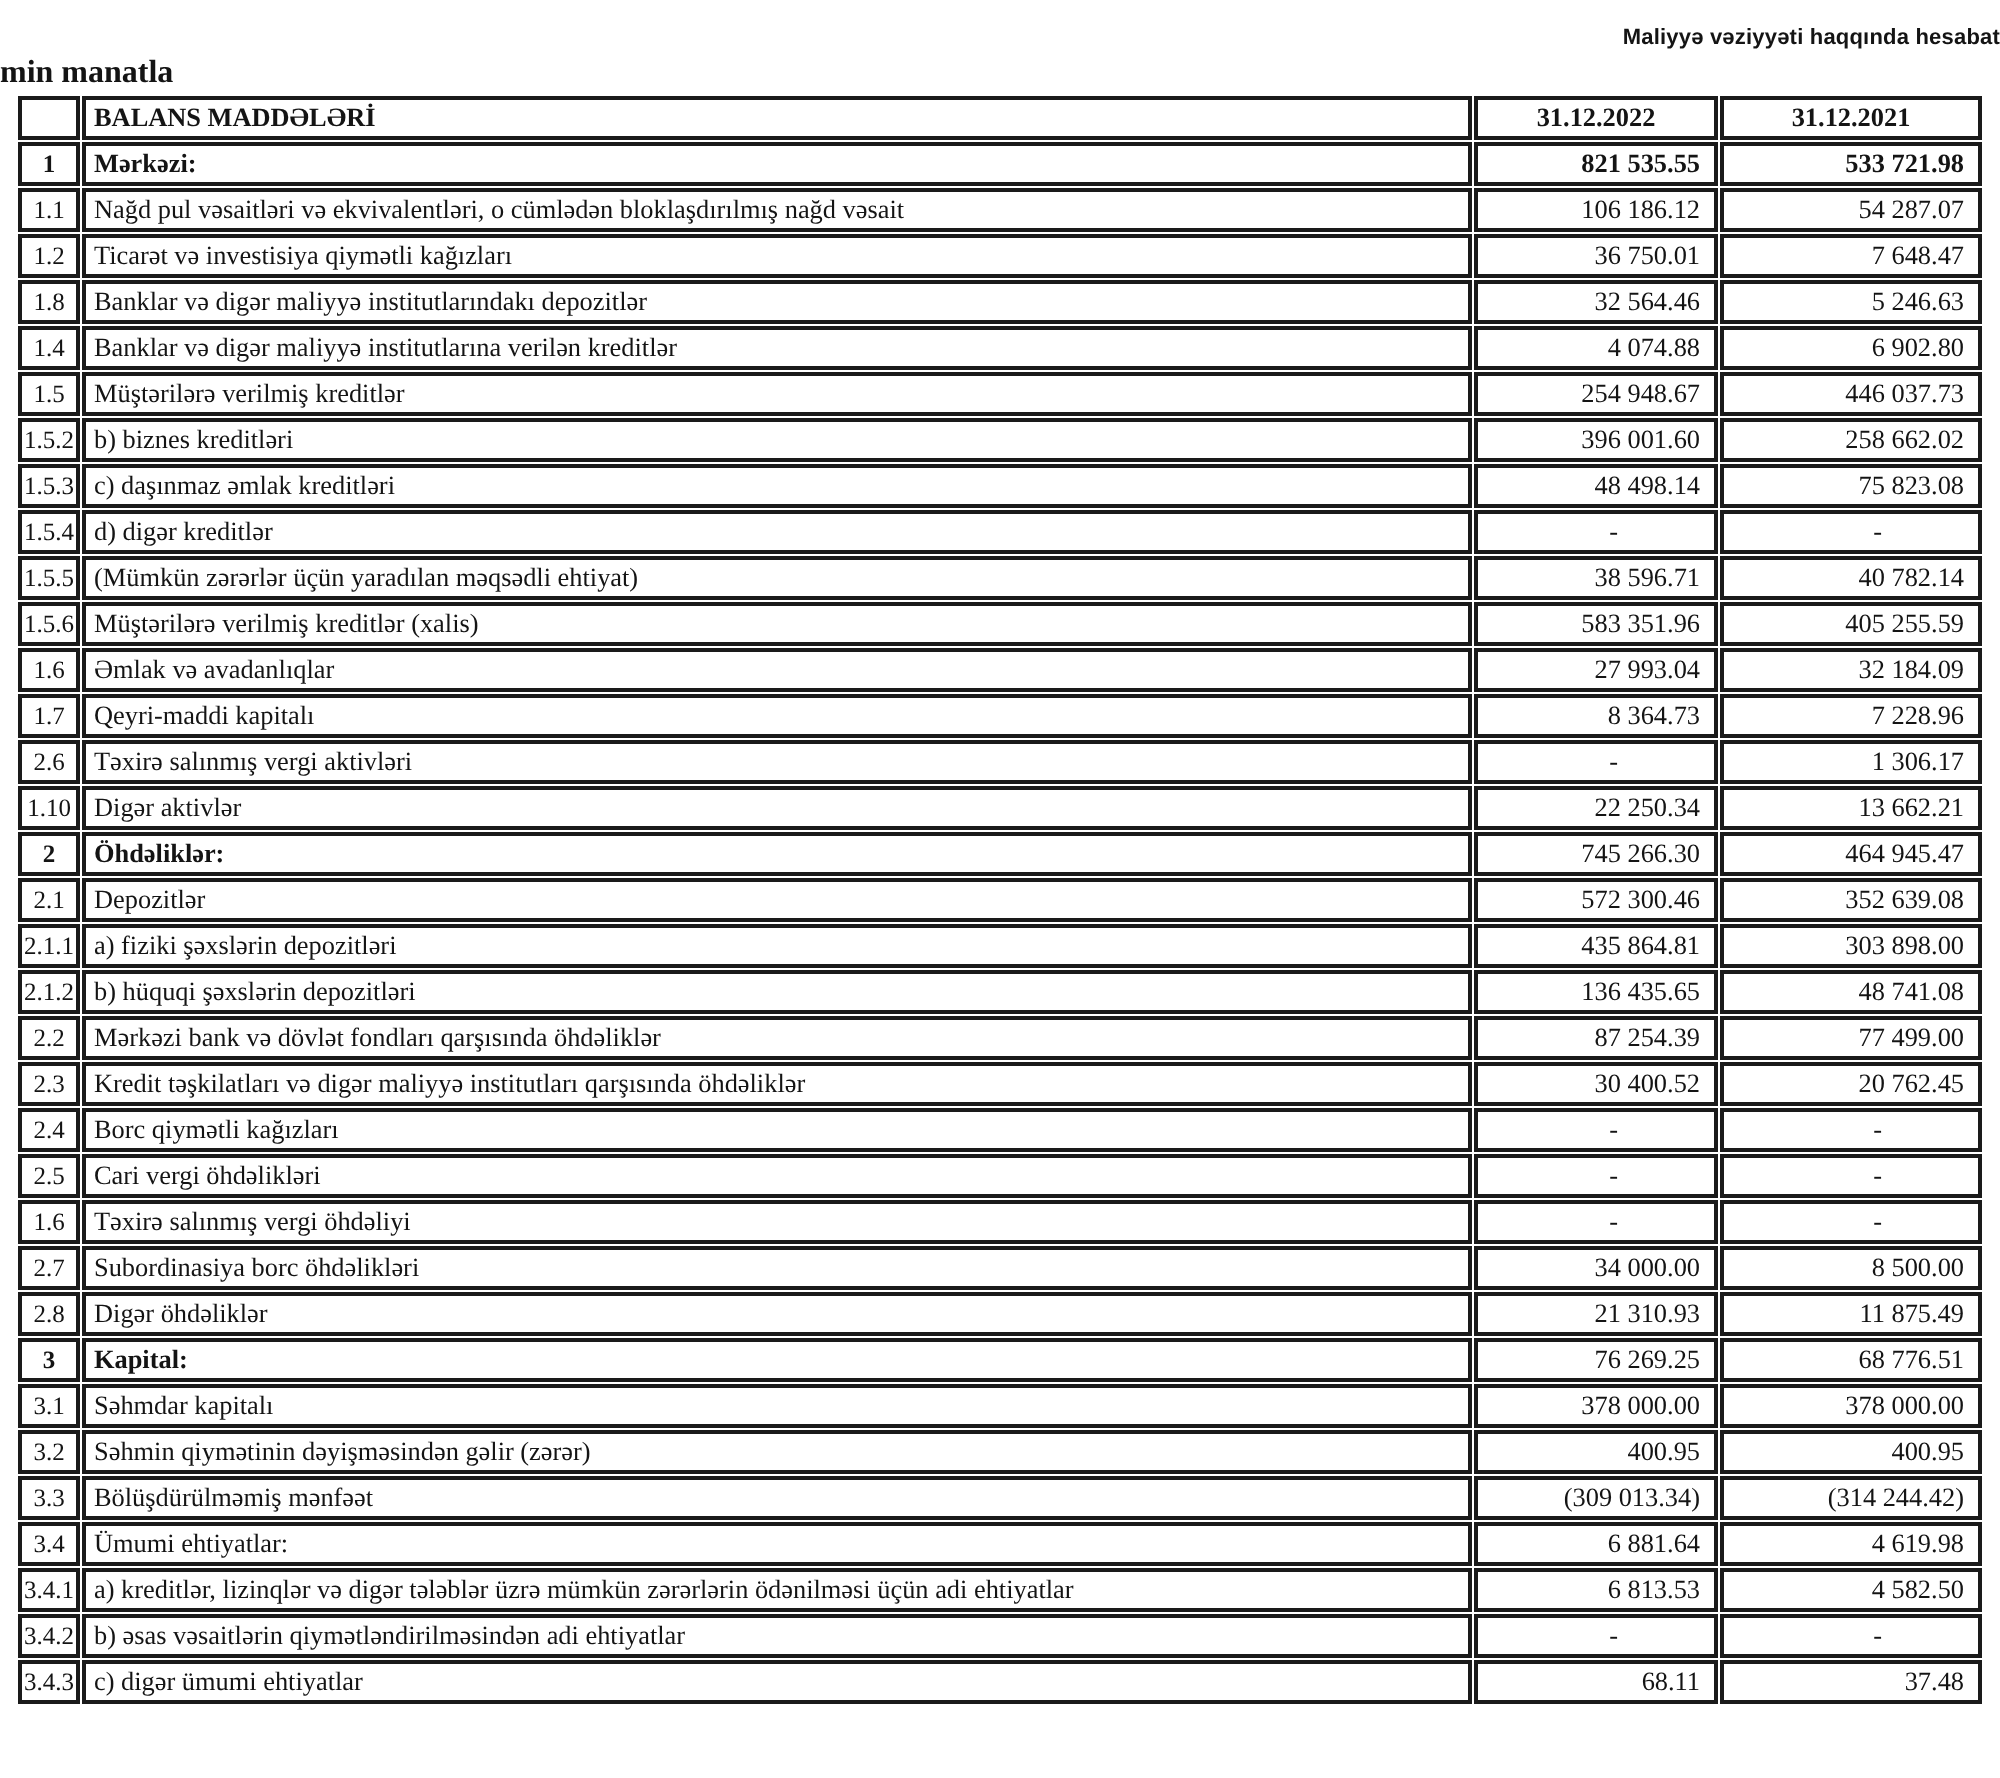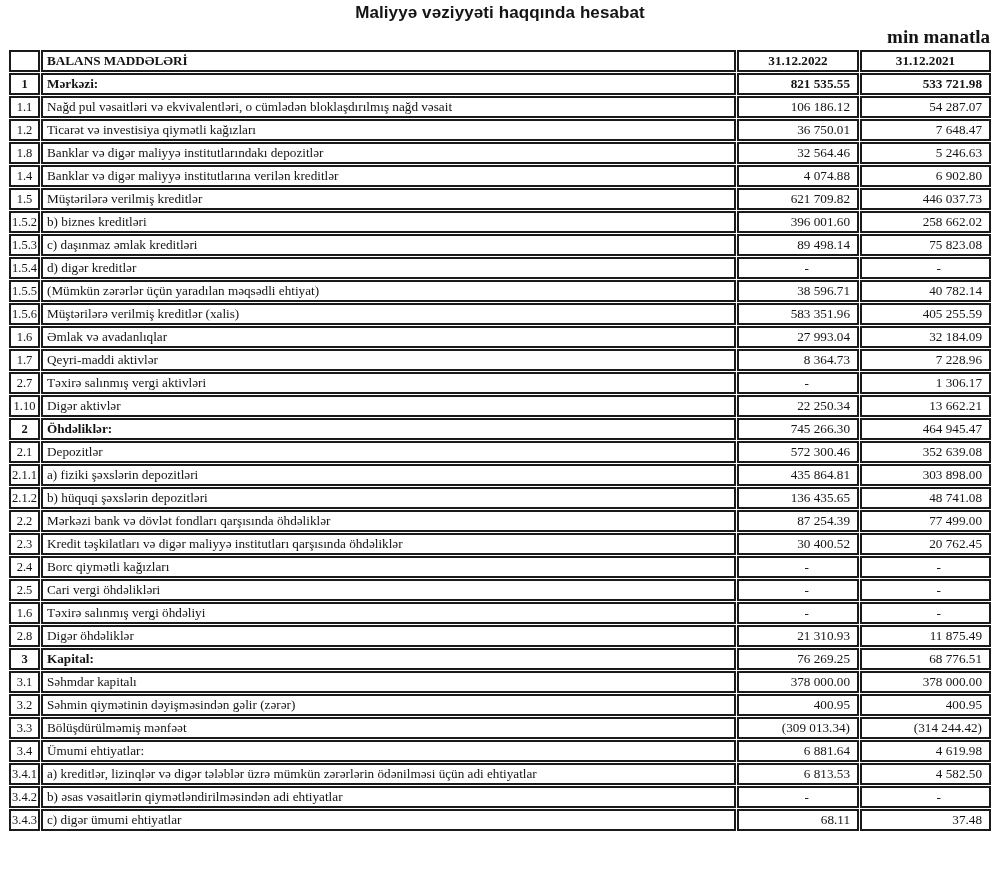--- a/index.html
+++ b/index.html
@@ -6,31 +6,30 @@
   body {
     width: 1000px;
     height: 889px;
     background: #ffffff;
     color: #141414;
     font-family: "Liberation Serif", serif;
     overflow: hidden;
   }
   .page { width: 1000px; height: 889px; position: relative; }
   .title {
-    text-align: center;
+    text-align: right;
     font-family: "Liberation Sans", sans-serif;
     font-weight: bold;
-    font-size: 17px;
-    padding-top: 3px;
+    font-size: 11px;
+    padding-top: 13px;
     letter-spacing: 0.1px;
   }
   .unit-note {
-    text-align: right;
     font-weight: bold;
-    font-size: 19px;
+    font-size: 16px;
     padding-right: 10px;
     margin-top: 3px;
     margin-bottom: 1px;
   }
   table.balance {
     margin: 0 8px;
     width: 984px;
     border-collapse: separate;
     border-spacing: 1px;
     table-layout: fixed;
@@ -99,33 +98,33 @@
         </tr>
         <tr>
           <td class="num">1.4</td>
           <td class="label">Banklar və digər maliyyə institutlarına verilən kreditlər</td>
           <td class="val">4 074.88</td>
           <td class="val">6 902.80</td>
         </tr>
         <tr>
           <td class="num">1.5</td>
           <td class="label">Müştərilərə verilmiş kreditlər</td>
-          <td class="val">621 709.82</td>
+          <td class="val">254 948.67</td>
           <td class="val">446 037.73</td>
         </tr>
         <tr>
           <td class="num">1.5.2</td>
           <td class="label">b) biznes kreditləri</td>
           <td class="val">396 001.60</td>
           <td class="val">258 662.02</td>
         </tr>
         <tr>
           <td class="num">1.5.3</td>
           <td class="label">c) daşınmaz əmlak kreditləri</td>
-          <td class="val">89 498.14</td>
+          <td class="val">48 498.14</td>
           <td class="val">75 823.08</td>
         </tr>
         <tr>
           <td class="num">1.5.4</td>
           <td class="label">d) digər kreditlər</td>
           <td class="val dash">-</td>
           <td class="val dash">-</td>
         </tr>
         <tr>
           <td class="num">1.5.5</td>
@@ -140,26 +139,26 @@
           <td class="val">405 255.59</td>
         </tr>
         <tr>
           <td class="num">1.6</td>
           <td class="label">Əmlak və avadanlıqlar</td>
           <td class="val">27 993.04</td>
           <td class="val">32 184.09</td>
         </tr>
         <tr>
           <td class="num">1.7</td>
-          <td class="label">Qeyri-maddi aktivlər</td>
+          <td class="label">Qeyri-maddi kapitalı</td>
           <td class="val">8 364.73</td>
           <td class="val">7 228.96</td>
         </tr>
         <tr>
-          <td class="num">2.7</td>
+          <td class="num">2.6</td>
           <td class="label">Təxirə salınmış vergi aktivləri</td>
           <td class="val dash">-</td>
           <td class="val">1 306.17</td>
         </tr>
         <tr>
           <td class="num">1.10</td>
           <td class="label">Digər aktivlər</td>
           <td class="val">22 250.34</td>
           <td class="val">13 662.21</td>
         </tr>
@@ -209,20 +208,26 @@
           <td class="num">2.5</td>
           <td class="label">Cari vergi öhdəlikləri</td>
           <td class="val dash">-</td>
           <td class="val dash">-</td>
         </tr>
         <tr>
           <td class="num">1.6</td>
           <td class="label">Təxirə salınmış vergi öhdəliyi</td>
           <td class="val dash">-</td>
           <td class="val dash">-</td>
+        </tr>
+        <tr>
+          <td class="num">2.7</td>
+          <td class="label">Subordinasiya borc öhdəlikləri</td>
+          <td class="val">34 000.00</td>
+          <td class="val">8 500.00</td>
         </tr>
         <tr>
           <td class="num">2.8</td>
           <td class="label">Digər öhdəliklər</td>
           <td class="val">21 310.93</td>
           <td class="val">11 875.49</td>
         </tr>
         <tr>
           <td class="num b">3</td>
           <td class="label b">Kapital:</td>

